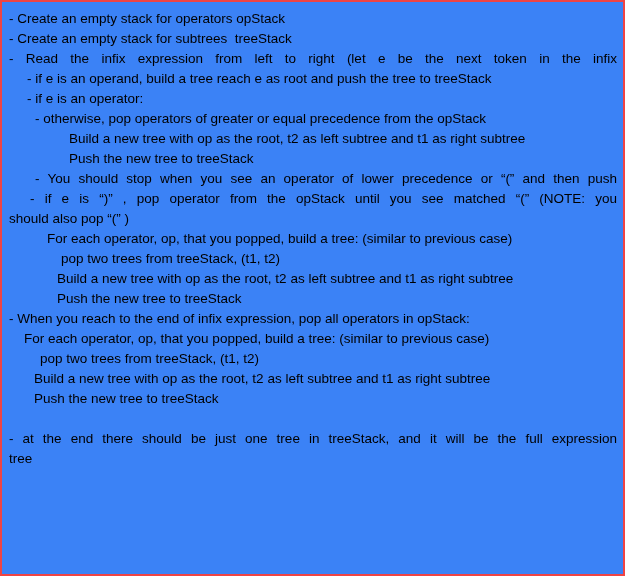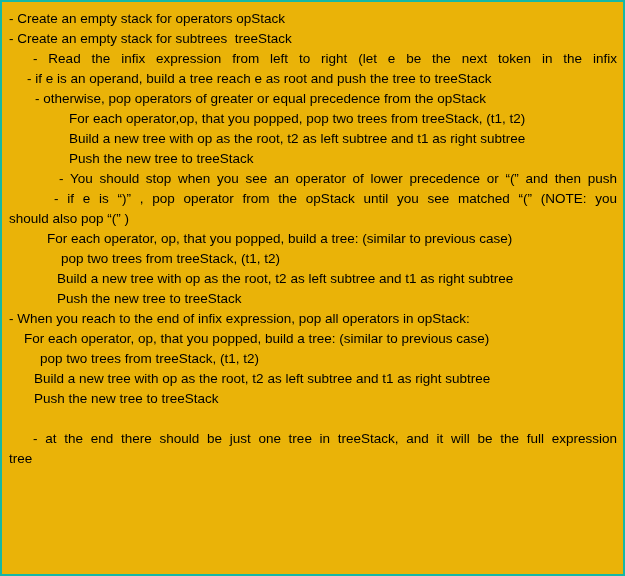--- a/index.html
+++ b/index.html
@@ -1,51 +1,50 @@
 <!DOCTYPE html>
 <html><head>
 <meta charset="utf-8">
 <style>
   html, body { margin: 0; padding: 0; background: #e8e8e8; }
   .slide {
     position: relative;
     width: 625px;
     height: 576px;
     box-sizing: border-box;
-    background: #eab308;
-    border: 2px solid #14b8a6;
+    background: #3b82f6;
+    border: 2px solid #ef4444;
     padding: 7px 6px 0 7px;
     overflow: hidden;
     font-family: "Liberation Sans", sans-serif;
     font-size: 13.5px;
     line-height: 20px;
     color: #000000;
     font-weight: 500;
   }
   .ln {
     height: 20px;
     white-space: pre;
   }
   .st {
     white-space: normal;
     text-align: justify;
     text-align-last: justify;
-    margin-left: 24px;
   }
 </style>
 </head>
 <body>
 
 <div class="slide">
   <div class="ln" style="padding-left:0">- Create an empty stack for operators opStack</div>
   <div class="ln" style="padding-left:0">- Create an empty stack for subtrees  treeStack</div>
   <div class="ln st" style="padding-left:0">- Read the infix expression from left to right (let e be the next token in the infix</div>
   <div class="ln" style="padding-left:18px">- if e is an operand, build a tree reach e as root and push the tree to treeStack</div>
+  <div class="ln" style="padding-left:18px">- if e is an operator:</div>
   <div class="ln" style="padding-left:26px">- otherwise, pop operators of greater or equal precedence from the opStack</div>
-  <div class="ln" style="padding-left:60px">For each operator,op, that you popped, pop two trees from treeStack, (t1, t2)</div>
   <div class="ln" style="padding-left:60px">Build a new tree with op as the root, t2 as left subtree and t1 as right subtree</div>
   <div class="ln" style="padding-left:60px">Push the new tree to treeStack</div>
   <div class="ln st" style="padding-left:26px">- You should stop when you see an operator of lower precedence or “(” and then push</div>
   <div class="ln st" style="padding-left:21px">- if e is “)” , pop operator from the opStack until you see matched “(” (NOTE: you</div>
   <div class="ln" style="padding-left:0">should also pop “(” )</div>
   <div class="ln" style="padding-left:38px">For each operator, op, that you popped, build a tree: (similar to previous case)</div>
   <div class="ln" style="padding-left:52px">pop two trees from treeStack, (t1, t2)</div>
   <div class="ln" style="padding-left:48px">Build a new tree with op as the root, t2 as left subtree and t1 as right subtree</div>
   <div class="ln" style="padding-left:48px">Push the new tree to treeStack</div>
   <div class="ln" style="padding-left:0">- When you reach to the end of infix expression, pop all operators in opStack:</div>

